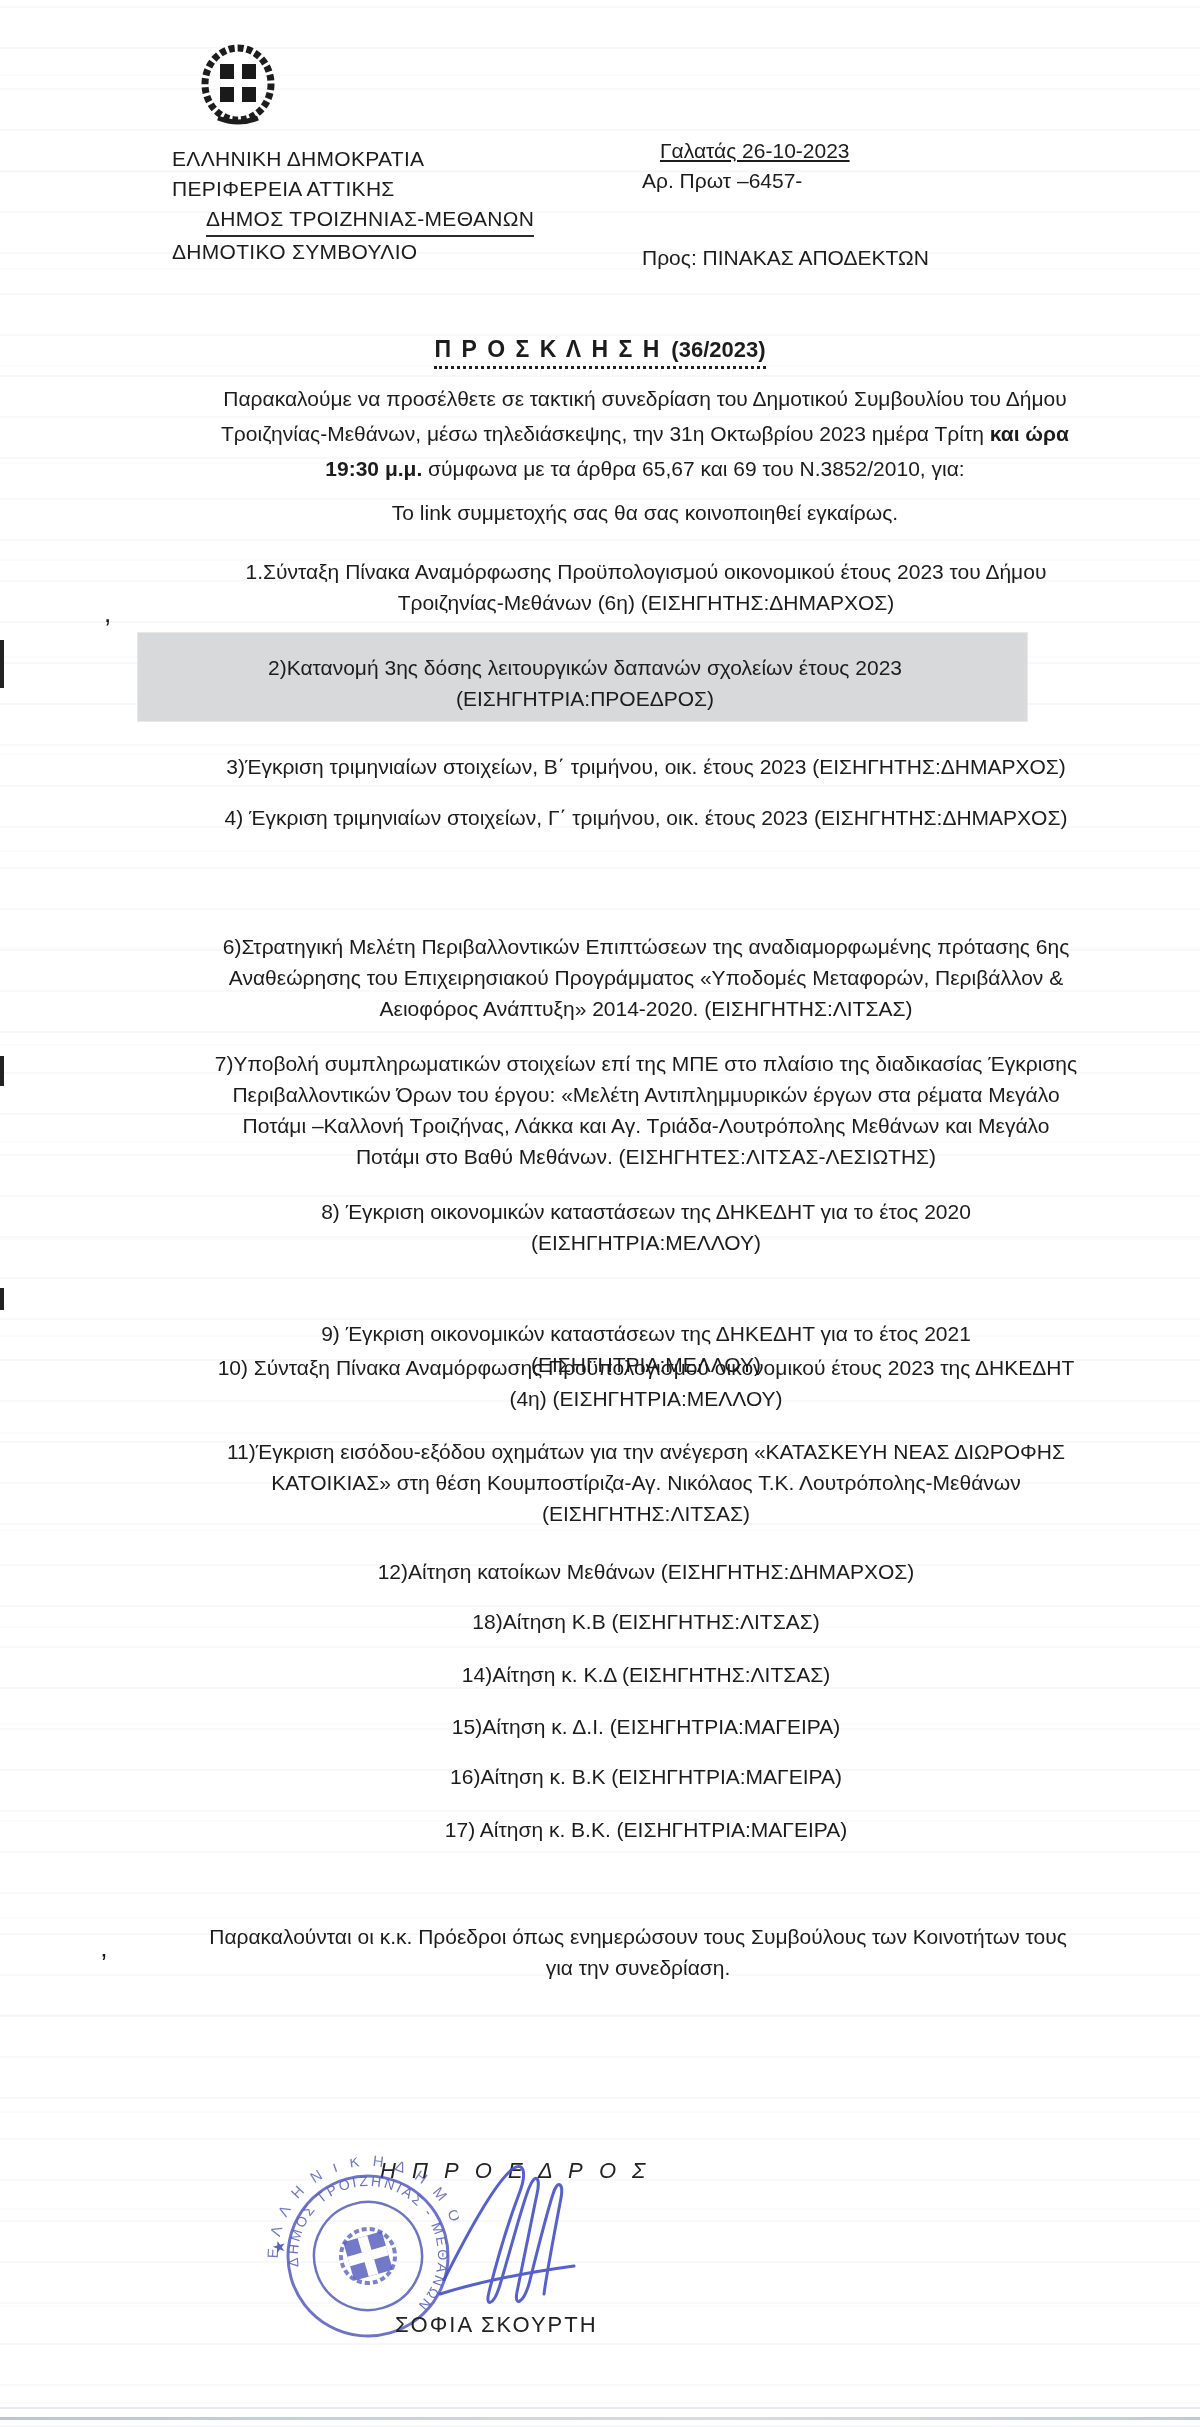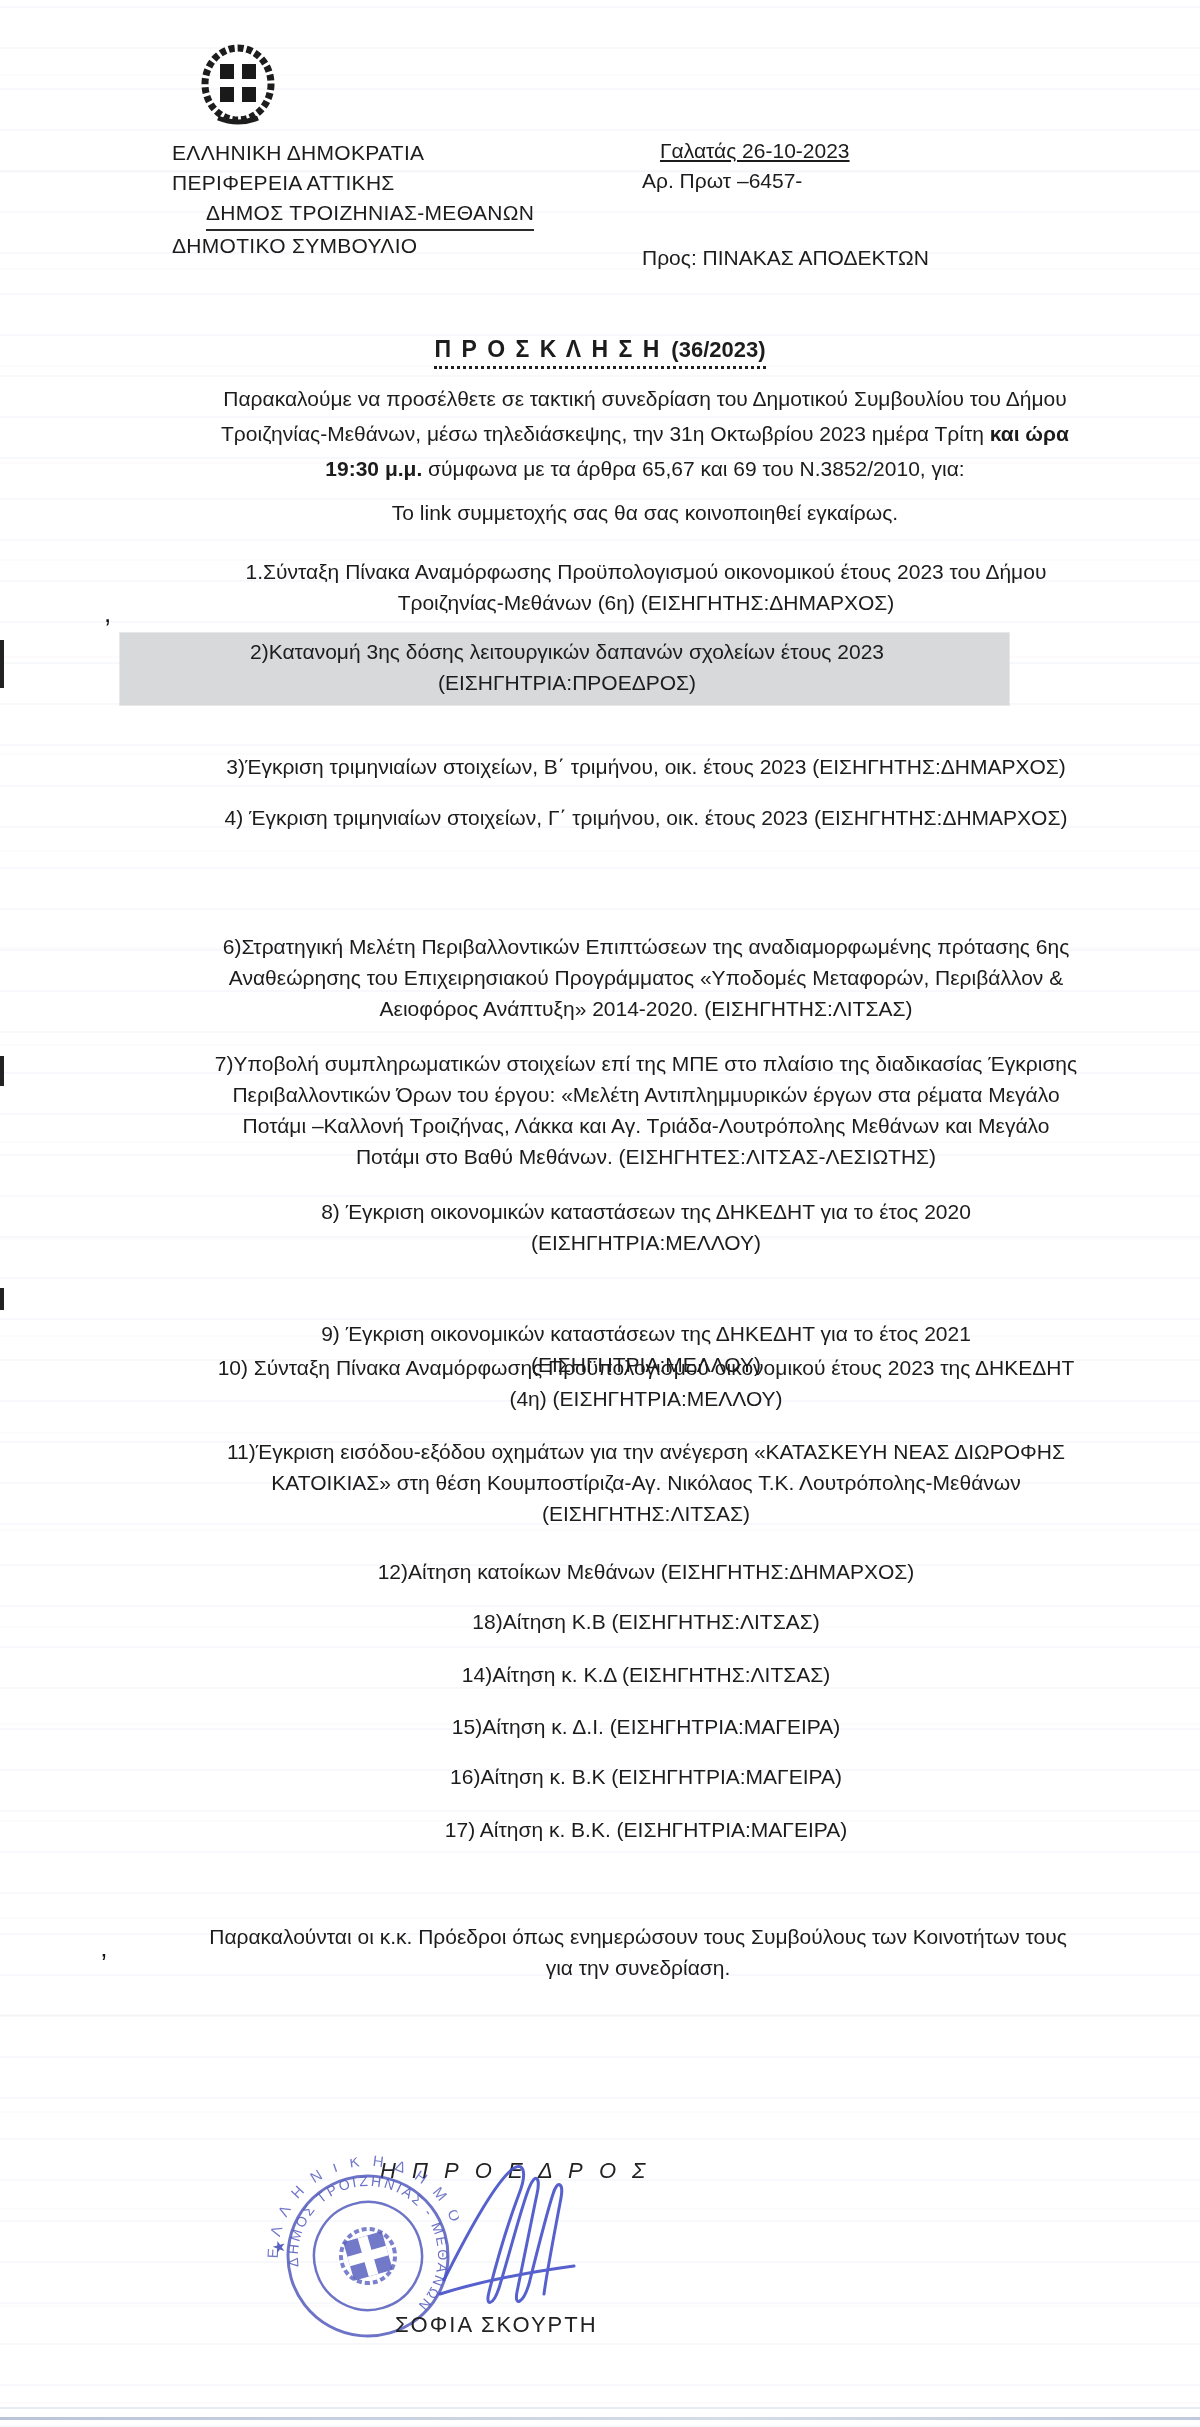--- a/index.html
+++ b/index.html
@@ -11,40 +11,40 @@
     background:#ffffff;
     background-image:
       repeating-linear-gradient(0deg, rgba(203,214,230,0.16) 0px, rgba(203,214,230,0.16) 2px, transparent 2px, transparent 41px),
       repeating-linear-gradient(0deg, transparent 0px, transparent 23px, rgba(233,214,224,0.10) 23px, rgba(233,214,224,0.10) 25px, transparent 25px, transparent 97px);
     color:#1c1c1c;
     overflow:hidden;
   }
   .abs{position:absolute;}
   .doc-text{font-size:21px;line-height:31px;white-space:pre-line;color:#1c1c1c;text-align:center;}
   
-  .hdr-left{left:172px;top:138px;font-size:21px;line-height:30px;letter-spacing:0.3px;}
+  .hdr-left{left:172px;top:144px;font-size:21px;line-height:30px;letter-spacing:0.3px;}
   .hdr-left .line{display:block;}
   .hdr-left .underlined{display:inline-block;border-bottom:2px solid #2b2b2b;padding-bottom:1px;margin-left:34px;}
   .hdr-right{left:642px;top:136px;font-size:21px;line-height:30px;}
   .hdr-right .date{padding-left:18px;display:block;text-decoration:underline;}
   .hdr-right .proto{display:block;}
   .recipient{left:642px;top:246px;font-size:21px;}
   .emblem{left:198px;top:42px;}
   
   .title-wrap{left:0;top:336px;width:1200px;text-align:center;}
   .title-inner{display:inline-block;border-bottom:3px dotted #1f1f1f;padding-bottom:3px;font-weight:bold;text-align:right;}
   .title-main{font-size:23px;letter-spacing:2px;}
   .title-num{font-size:22px;margin-left:10px;letter-spacing:0px;}
   
   .intro{left:140px;top:381px;width:1010px;line-height:35px;}
   .intro b{font-weight:bold;}
   .linknote{left:140px;top:497px;width:1010px;}
   
   .agenda-item{left:140px;width:1012px;}
-  .agenda-item.hl{left:120px;width:884px;background:#d7d9db;padding:3px 0 7px 5px;box-shadow:0 0 0 1px rgba(215,217,219,0.6);}
+  .agenda-item.hl{left:138px;width:884px;background:#d7d9db;padding:19px 0 7px 5px;box-shadow:0 0 0 1px rgba(215,217,219,0.6);}
   
   .closing{left:133px;top:1921px;width:1010px;}
   
   .sig-role{left:380px;top:2158px;font-size:22px;letter-spacing:5px;color:#222;font-style:italic;}
   .sig-name{left:395px;top:2312px;font-size:22px;letter-spacing:2px;color:#222;}
   .stamp{left:270px;top:2158px;transform:rotate(-16deg);opacity:0.85;}
   .signature-ink{left:438px;top:2162px;opacity:0.9;}
   
   .mark{color:#111;font-size:26px;line-height:10px;}
   .edge-dash{background:#222;width:4px;}

